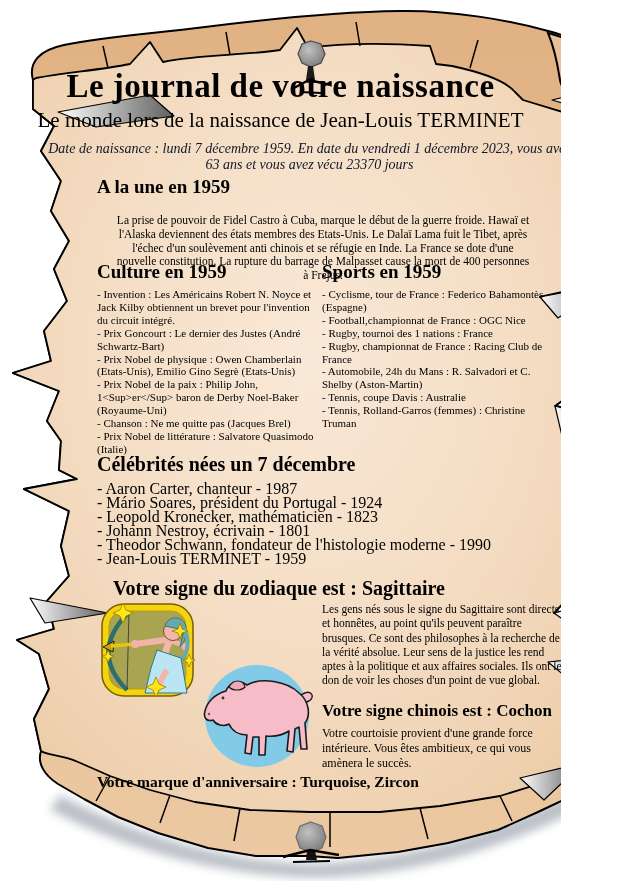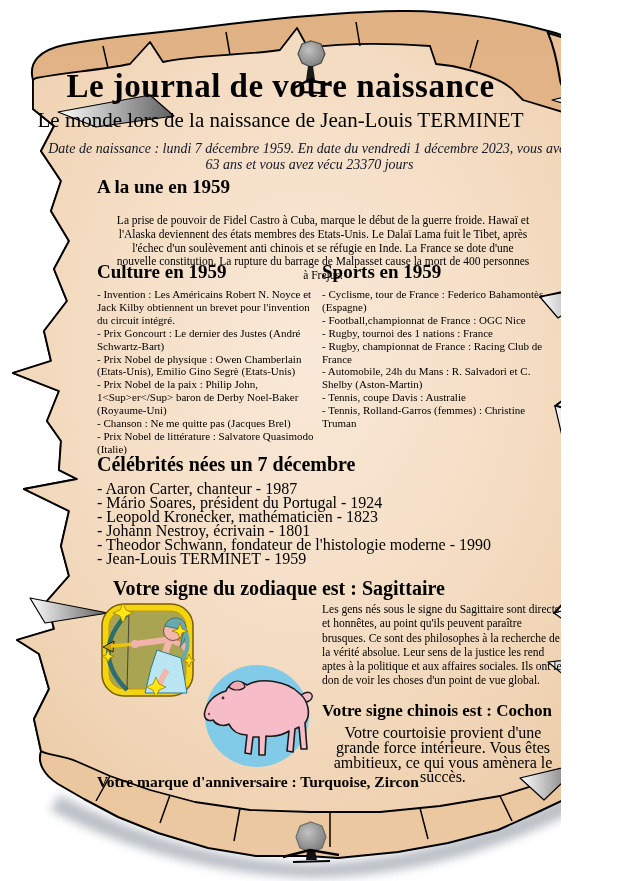--- a/index.html
+++ b/index.html
@@ -21,21 +21,21 @@
   .col-culture{left:97px;width:220px;}
   .col-sports{left:322px;width:238px;}
   .sec-celeb{left:97px;top:453px;width:440px;}
   .sec-celeb h2{font-size:20px;margin-bottom:6px;}
   .sec-celeb .li{font-size:16px;line-height:14px;}
   .zodiac-title{left:97px;top:577px;font-size:20px;font-weight:bold;margin-left:16px;}
   .zodiac-icon{left:99px;top:600px;width:97px;height:100px;}
   .zodiac-text{left:322px;top:602px;width:240px;font-size:11.5px;line-height:14.3px;}
   .pig-icon{left:199px;top:661px;width:122px;height:110px;}
   .chinese-title{left:322px;top:701px;font-size:17px;font-weight:bold;}
-  .chinese-text{left:322px;top:726px;width:242px;font-size:16px;line-height:14.8px;text-align:center;}
+  .chinese-text{left:322px;top:726px;width:242px;font-size:12px;line-height:14.8px;}
   .birthstone{left:97px;top:773px;font-size:15.5px;font-weight:bold;}
 </style>
 </head>
 <body>
 
 <div class="page">
 
   <svg class="bg" viewBox="0 0 619 881" aria-hidden="true">
     <defs>
       <radialGradient id="gMain" cx="50%" cy="42%" r="78%">

